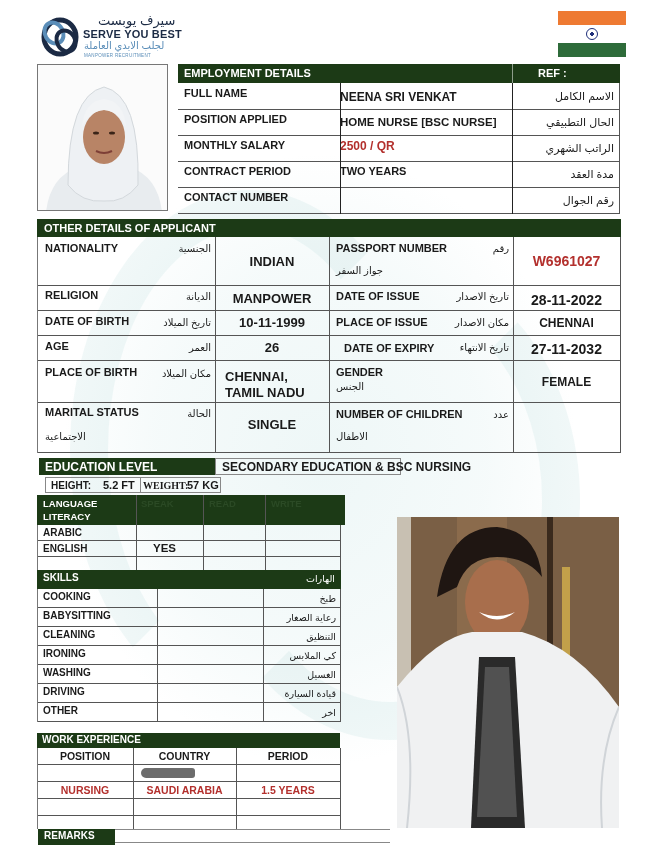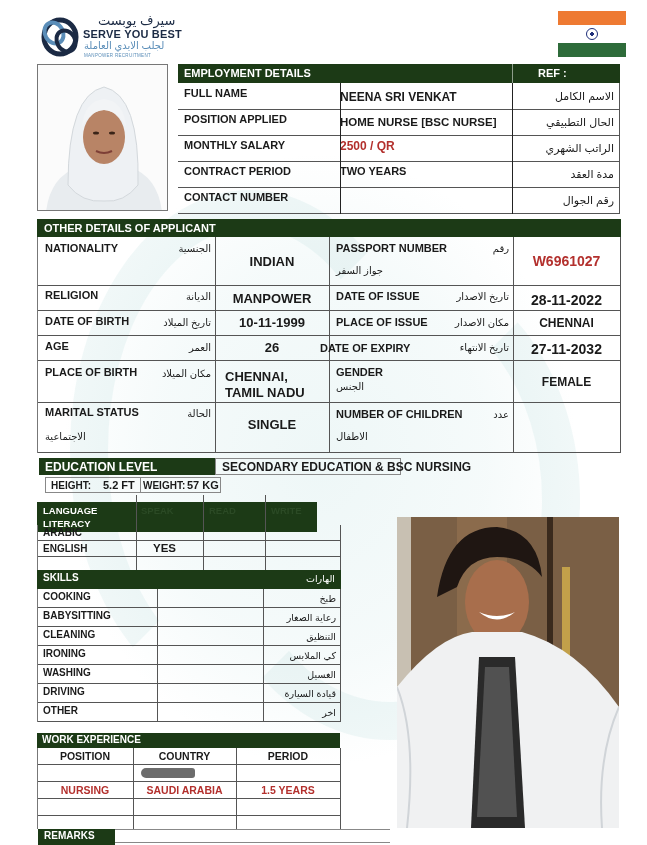--- a/index.html
+++ b/index.html
@@ -59,21 +59,21 @@
   
   .edu-head { left: 39px; top: 458px; width: 176px; height: 17px; }
   .edu-head span { position: absolute; left: 6px; top: 2px; font-size: 12px; font-weight: bold; }
   .edu-val { left: 215px; top: 458px; width: 186px; height: 17px; border: 1px solid #888; }
   .edu-val span { position: absolute; left: 6px; top: 1px; font-size: 12px; font-weight: bold; white-space: nowrap; }
   .hw { left: 45px; top: 477px; height: 16px; border: 1px solid #888; font-size: 10px; }
   .hw span { position: absolute; top: 2px; font-weight: bold; white-space: nowrap; }
 
   
   .lang { left: 37px; top: 495px; width: 304px; height: 80px; }
-  .lang-head { position: absolute; left: 0; top: 7px; width: 280px; height: 30px; }
+  .lang-head { position: absolute; left: 0; top: 0; width: 308px; height: 30px; }
   .lang-head .t { position: absolute; font-size: 9.5px; font-weight: bold; }
   .lang-row { position: absolute; left: 0; width: 304px; height: 16px; border-bottom: 1px solid #555; }
   .lang-row span { position: absolute; font-size: 10px; font-weight: bold; }
 
   
   .skills { left: 37px; top: 570px; width: 304px; height: 157px; }
   .sk-head { position: absolute; left: 0; top: 0; width: 304px; height: 19px; }
   .sk-row { position: absolute; left: 0; width: 304px; height: 19px; border-bottom: 1px solid #555; }
   .sk-row .l { position: absolute; left: 6px; top: 2px; font-size: 10px; font-weight: bold; }
   .sk-row .a { position: absolute; right: 5px; top: 4px; font-size: 9.5px; direction: rtl; }
@@ -227,21 +227,21 @@
     <span class="cell-lbl" style="left:299px;top:71px;">DATE OF ISSUE</span>
     <span class="cell-ar" style="left:400px;top:72px;width:72px;text-align:right;">تاريخ الاصدار</span>
     <span class="cell-val" style="left:476px;top:73px;width:107px;font-size:14px;">28-11-2022</span>
   </div>
   <div>
     <span class="cell-lbl" style="left:299px;top:97px;">PLACE OF ISSUE</span>
     <span class="cell-ar" style="left:400px;top:98px;width:72px;text-align:right;">مكان الاصدار</span>
     <span class="cell-val" style="left:476px;top:97px;width:107px;font-size:12px;">CHENNAI</span>
   </div>
   <div>
-    <span class="cell-lbl" style="left:283px;top:123px;">DATE OF EXPIRY</span>
+    <span class="cell-lbl" style="left:307px;top:123px;">DATE OF EXPIRY</span>
     <span class="cell-ar" style="left:400px;top:123px;width:72px;text-align:right;">تاريخ الانتهاء</span>
     <span class="cell-val" style="left:476px;top:122px;width:107px;font-size:14px;">27-11-2032</span>
   </div>
   <div>
     <span class="cell-lbl" style="left:299px;top:147px;">GENDER</span>
     <span class="cell-ar" style="left:299px;top:162px;">الجنس</span>
     <span class="cell-val" style="left:476px;top:156px;width:107px;font-size:12px;">FEMALE</span>
   </div>
   <div>
     <span class="cell-lbl" style="left:299px;top:189px;">NUMBER OF CHILDREN</span>
@@ -255,21 +255,21 @@
   <span>EDUCATION LEVEL</span>
 </div>
 <div class="abs edu-val">
   <span>SECONDARY EDUCATION &amp; BSC NURSING</span>
 </div>
 <div class="abs hw" style="width:96px;">
   <span style="left:5px;top:2px;">HEIGHT:</span>
   <span style="left:57px;top:1px;font-size:11px;">5.2 FT</span>
 </div>
 <div class="abs hw" style="left:140px;width:81px;">
-  <span style="left:2px;top:2px;">WEIGHT:</span>
+  <span style="left:2px;top:2px;font-family:Liberation Serif, serif;">WEIGHT:</span>
   <span style="left:46px;top:1px;font-size:11px;">57 KG</span>
 </div>
 
 <div class="abs lang">
   <div class="lang-head green">
     <span class="t" style="left:6px;top:3px;color:#fff;">LANGUAGE</span>
     <span class="t" style="left:6px;top:16px;color:#fff;">LITERACY</span>
     <span class="t" style="left:104px;top:3px;color:#2b4a25;">SPEAK</span>
     <span class="t" style="left:172px;top:3px;color:#2b4a25;">READ</span>
     <span class="t" style="left:234px;top:3px;color:#2b4a25;">WRITE</span>

